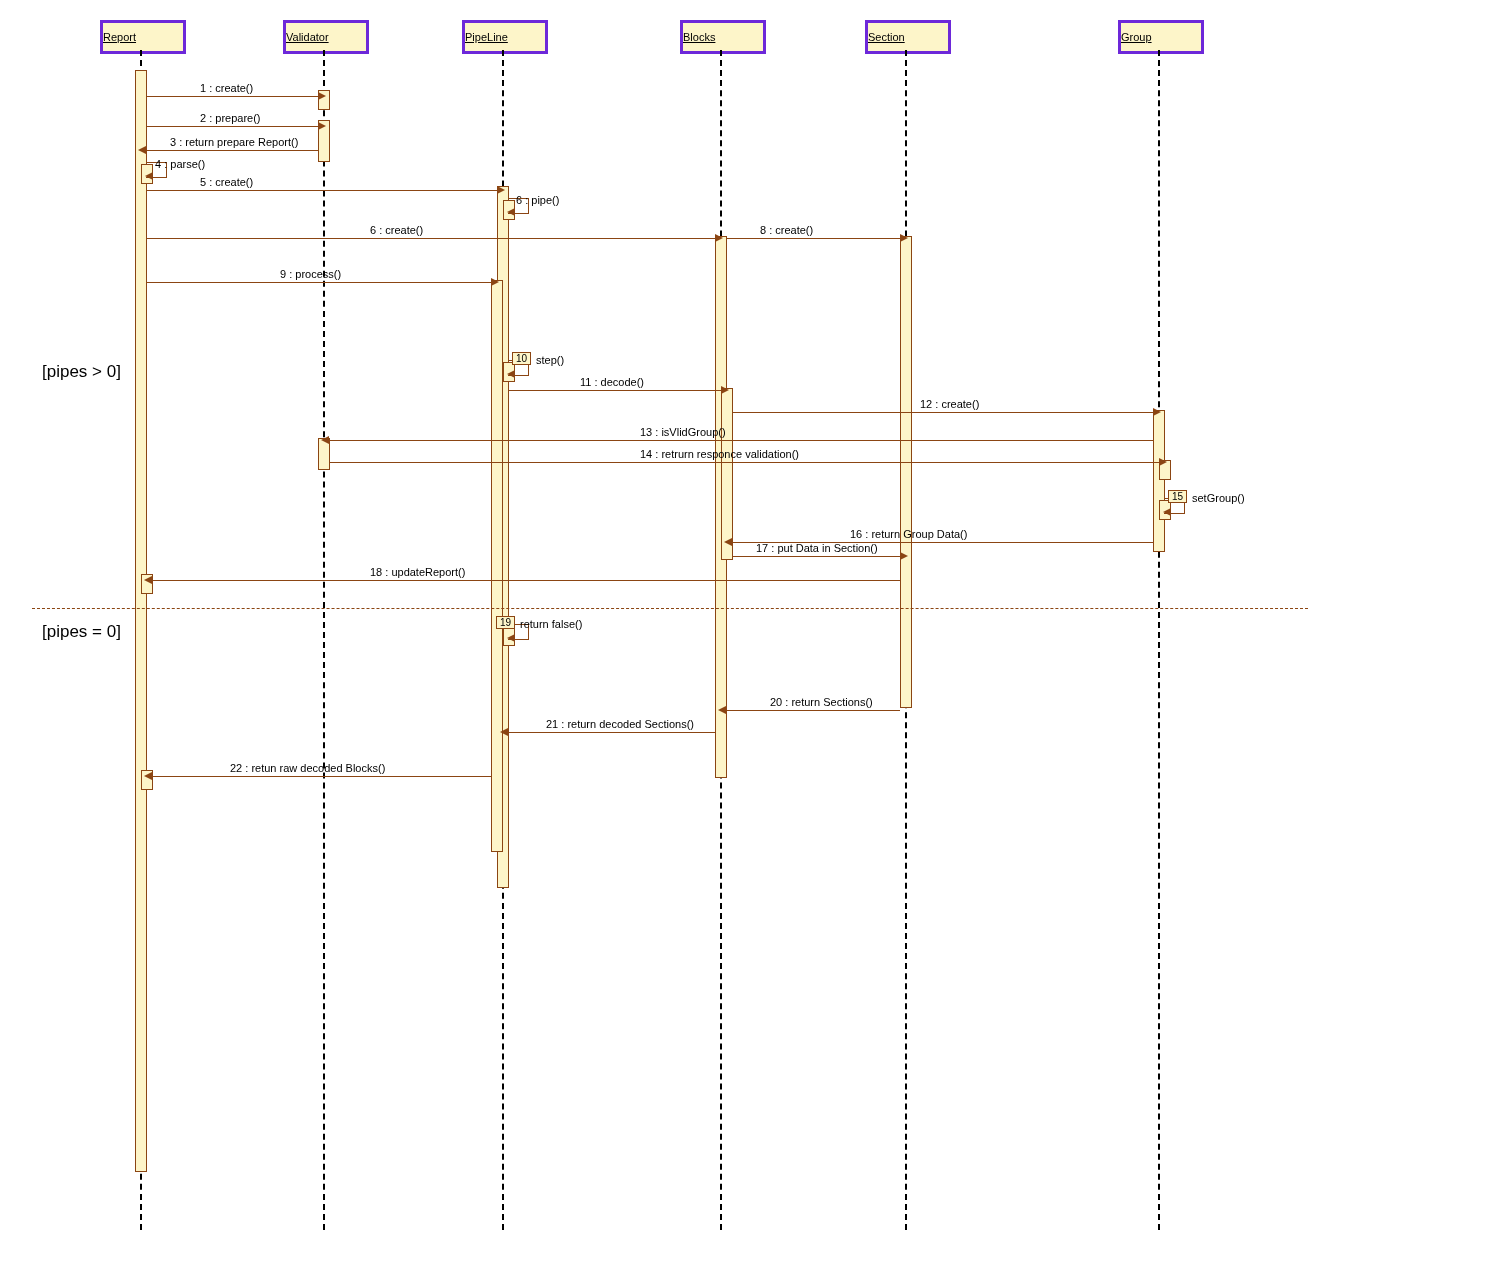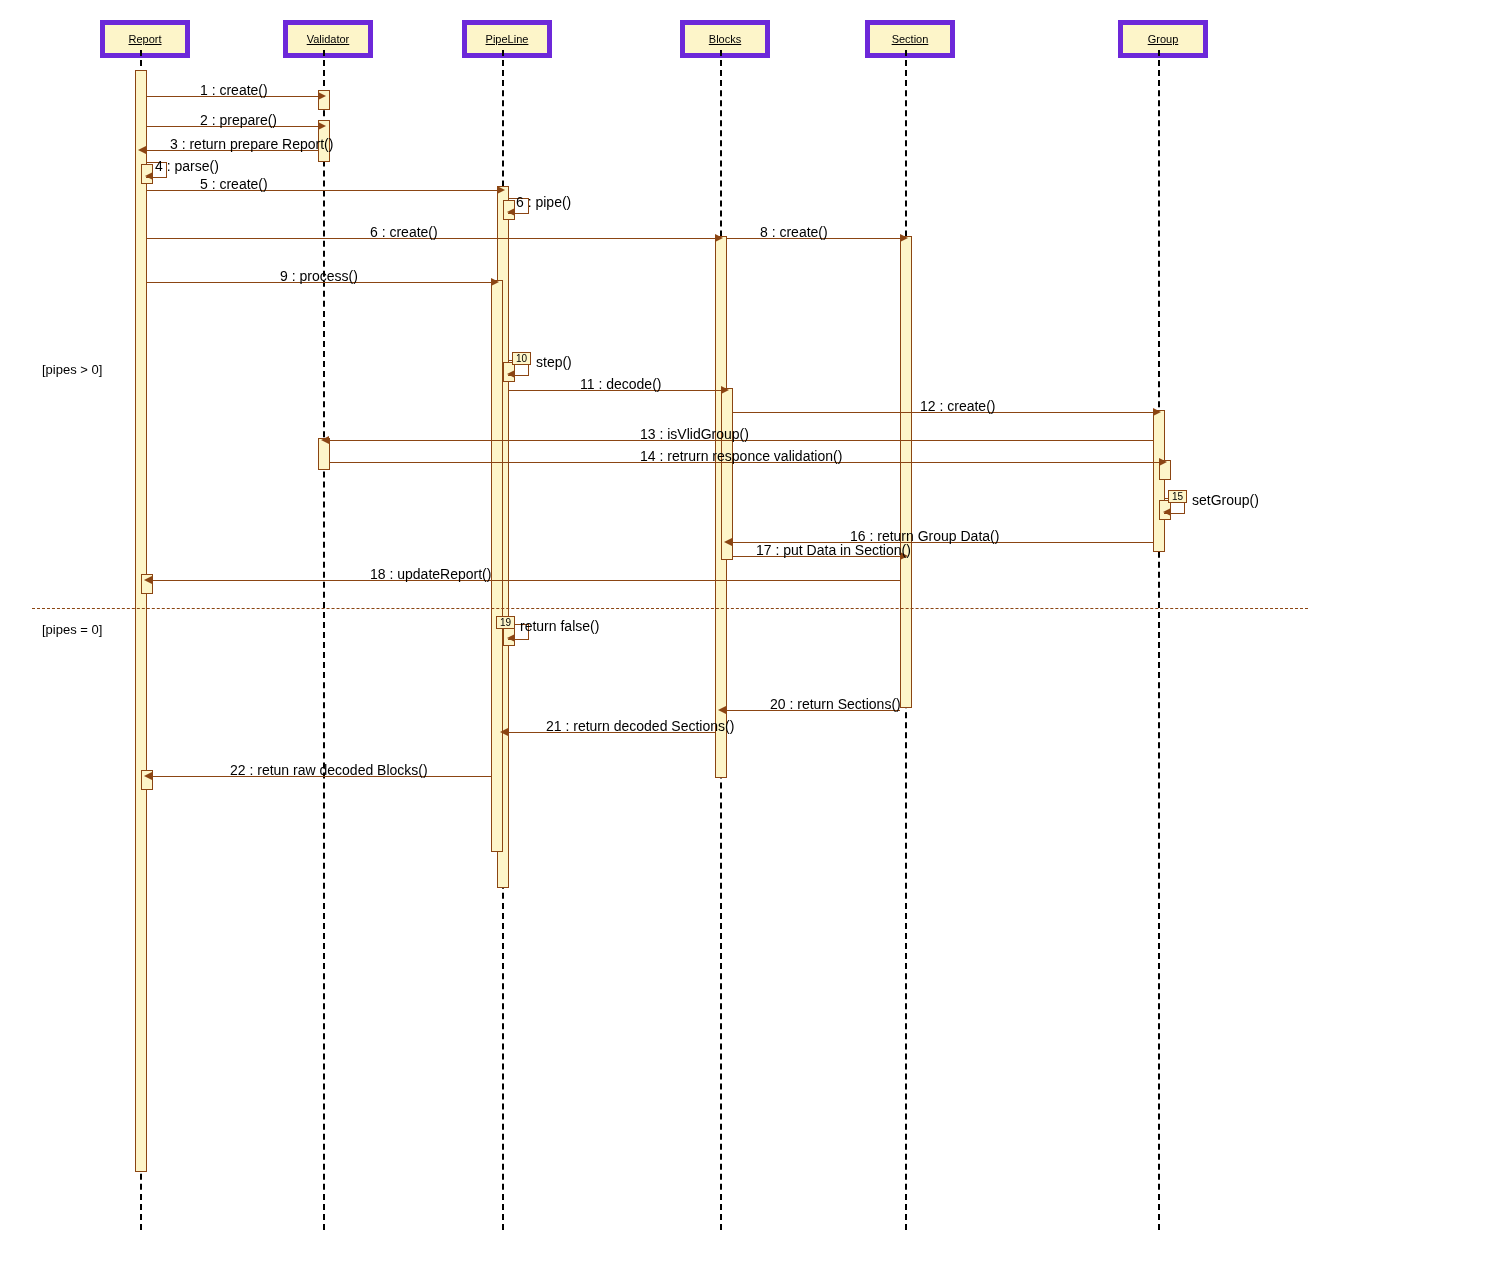--- a/index.html
+++ b/index.html
@@ -1,26 +1,26 @@
 <!DOCTYPE html>
 <html><head>
 <meta charset="utf-8">
 <style>
 body{margin:0;background:#fff;font-family:Arial,sans-serif;font-size:11px;color:#000}
 .diagram{position:relative;width:1512px;height:1281px}
-.head{position:absolute;top:20px;width:80px;height:28px;background:#fdf5c9;border:5px solid #6d28d9;text-align:center;line-height:28px;text-decoration:underline}
+.head{position:absolute;top:20px;width:80px;height:28px;background:#fdf5c9;border:3px solid #6d28d9;line-height:28px;text-decoration:underline}
 .lifeline{position:absolute;top:50px;width:0;height:1180px;border-left:2px dashed #000}
 .activation{position:absolute;background:#fdf5c9;border:1px solid #8b4513;width:10px}
 .msg{position:absolute;height:1px;background:#8b4513}
-.msg-lbl{position:absolute;font-size:14px;white-space:nowrap}
+.msg-lbl{position:absolute;font-size:11px;white-space:nowrap}
 .arrow-r{position:absolute;width:0;height:0;border-top:4px solid transparent;border-bottom:4px solid transparent;border-left:8px solid #8b4513}
 .arrow-l{position:absolute;width:0;height:0;border-top:4px solid transparent;border-bottom:4px solid transparent;border-right:8px solid #8b4513}
 .frag{position:absolute;border:1px solid #8b4513}
 .frag-lbl{position:absolute;top:-1px;left:-1px;background:#fdf5c9;border:1px solid #8b4513;padding:2px 8px;font-weight:bold}
-.guard{position:absolute;font-size:13px}
+.guard{position:absolute;font-size:17px}
 .dash-sep{position:absolute;height:0;border-top:1px dashed #8b4513}
 .selfmsg{position:absolute;border:1px solid #8b4513;border-left:none}
 .numbox{position:absolute;background:#fdf5c9;border:1px solid #8b4513;padding:0 3px;font-size:10px}
 </style>
 </head>
 <body>
 
 <div class="diagram">
 
 <div class="head" style="left:100px"><span>Report</span></div>

